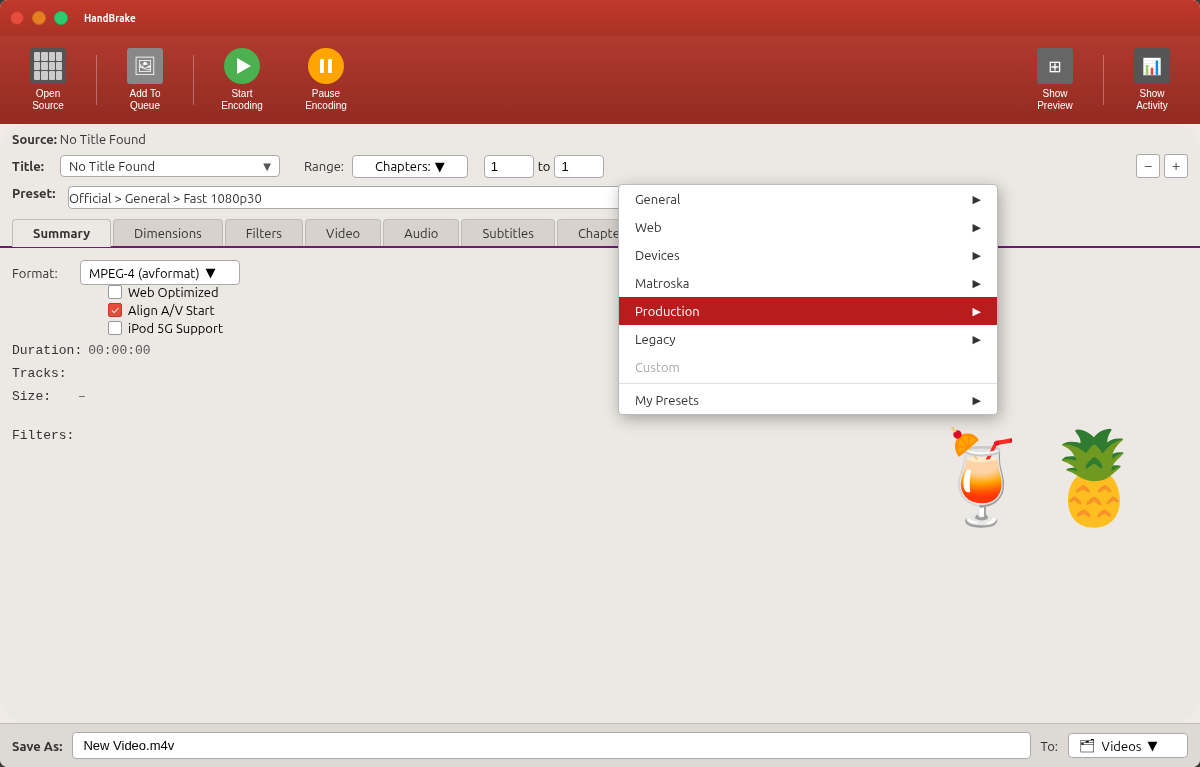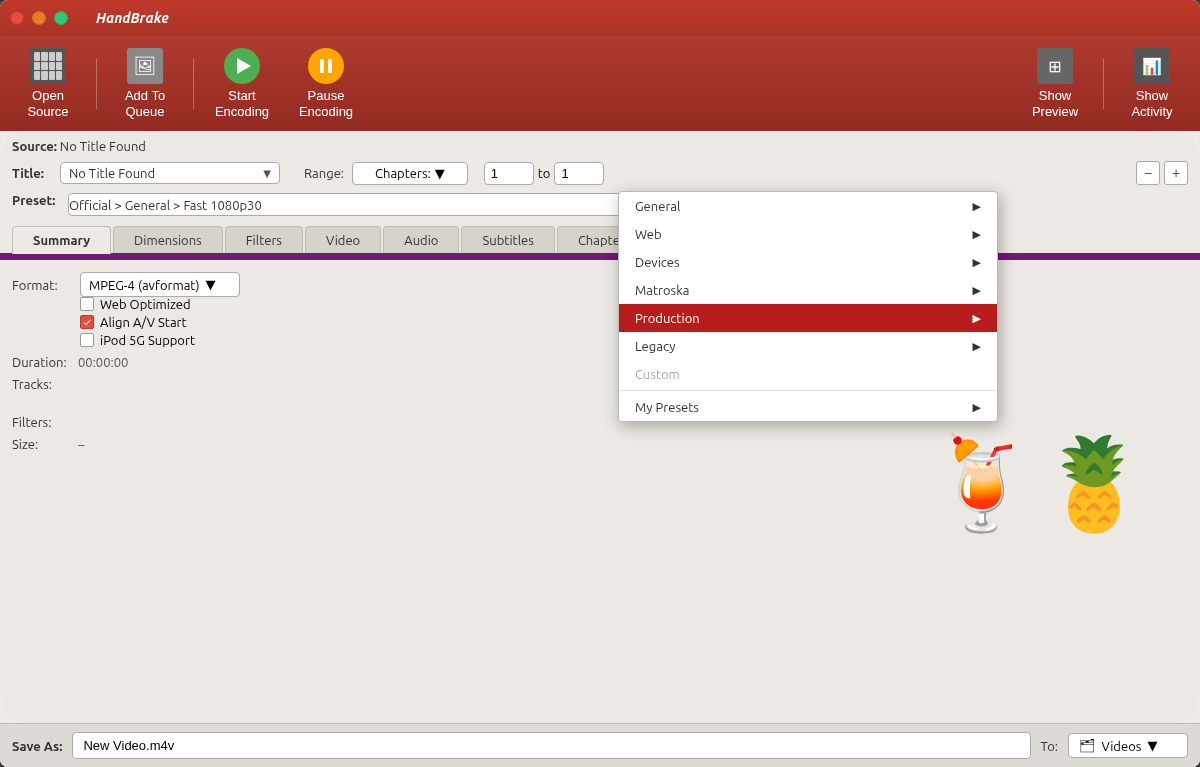--- a/index.html
+++ b/index.html
@@ -33,24 +33,23 @@
       height: 14px;
       border-radius: 50%;
       border: none;
       cursor: pointer;
     }
     .btn-close { background: #e74c3c; border: 1px solid #c0392b; }
     .btn-min { background: #e67e22; border: 1px solid #ca6f1e; }
     .btn-max { background: #2ecc71; border: 1px solid #27ae60; }
     .titlebar-title {
       color: white;
-      font-size: 14px;
+      font-size: 10px;
       font-weight: bold;
-      margin-left: 20px;
-      font-style: italic;
+      margin-left: 8px;
     }
     .toolbar {
       background: linear-gradient(to bottom, #b03a2e, #922b21);
       display: flex;
       align-items: center;
       padding: 6px 8px;
       gap: 4px;
       min-height: 70px;
     }
     .toolbar-btn {
@@ -68,21 +67,21 @@
     }
     .toolbar-btn-icon {
       width: 36px;
       height: 36px;
       display: flex;
       align-items: center;
       justify-content: center;
       font-size: 22px;
     }
     .toolbar-btn-label {
-      font-size: 13px;
+      font-size: 10px;
       text-align: center;
       line-height: 1.2;
       color: white;
     }
     .toolbar-sep {
       width: 1px;
       height: 50px;
       background: rgba(255,255,255,0.3);
       margin: 0 4px;
     }
@@ -198,21 +197,21 @@
       display: flex;
       align-items: center;
       justify-content: space-between;
       max-width: 590px;
     }
     .preset-arrow { color: #555; }
     .tabs-row {
       display: flex;
       align-items: center;
       padding: 6px 12px 0 12px;
-      border-bottom: 7px solid #701a75;
+      border-bottom: 2px solid #701a75;
       gap: 2px;
     }
     .tab {
       padding: 6px 20px;
       border: 1px solid #c0bbb5;
       border-bottom: none;
       border-radius: 4px 4px 0 0;
       background: #d8d2cc;
       cursor: pointer;
       font-size: 13px;
@@ -257,20 +256,21 @@
       display: flex;
       flex-direction: column;
       gap: 4px;
       margin-left: 68px;
     }
     .checkbox-row {
       display: flex;
       align-items: flex-start;
       gap: 6px;
       cursor: pointer;
+      margin-left: 28px;
     }
     .cb {
       width: 14px;
       height: 14px;
       border: 1px solid #999;
       border-radius: 2px;
       background: white;
       display: flex;
       align-items: center;
       justify-content: center;
@@ -285,20 +285,21 @@
       margin-top: 8px;
       display: flex;
       flex-direction: column;
       gap: 8px;
     }
     .info-row {
       display: flex;
       align-items: flex-start;
       gap: 6px;
       color: #333;
+      font-family: Liberation Mono, monospace;
     }
     .info-label { min-width: 60px; font-weight: normal; }
     .info-value { color: #555; }
     .pineapple-area {
       display: flex;
       align-items: center;
       justify-content: center;
       width: 300px;
       margin-top: -20px;
     }
@@ -597,27 +598,27 @@
         </div>
         <div class="info-section">
           <div class="info-row">
             <span class="info-label">Duration:</span>
             <span class="info-value">00:00:00</span>
           </div>
           <div class="info-row">
             <span class="info-label">Tracks:</span>
             <span class="info-value"></span>
           </div>
+          <div class="info-row">
+            <span class="info-label">Size:</span>
+            <span class="info-value">–</span>
+          </div>
           <div class="info-row" style="margin-top:16px;">
             <span class="info-label">Filters:</span>
             <span class="info-value"></span>
-          </div>
-          <div class="info-row">
-            <span class="info-label">Size:</span>
-            <span class="info-value">–</span>
           </div>
         </div>
       </div>
 
       <div class="pineapple-area">
         <div class="pineapple-emoji">🍹🍍</div>
       </div>
     </div>
 
     <div class="dropdown-overlay">

